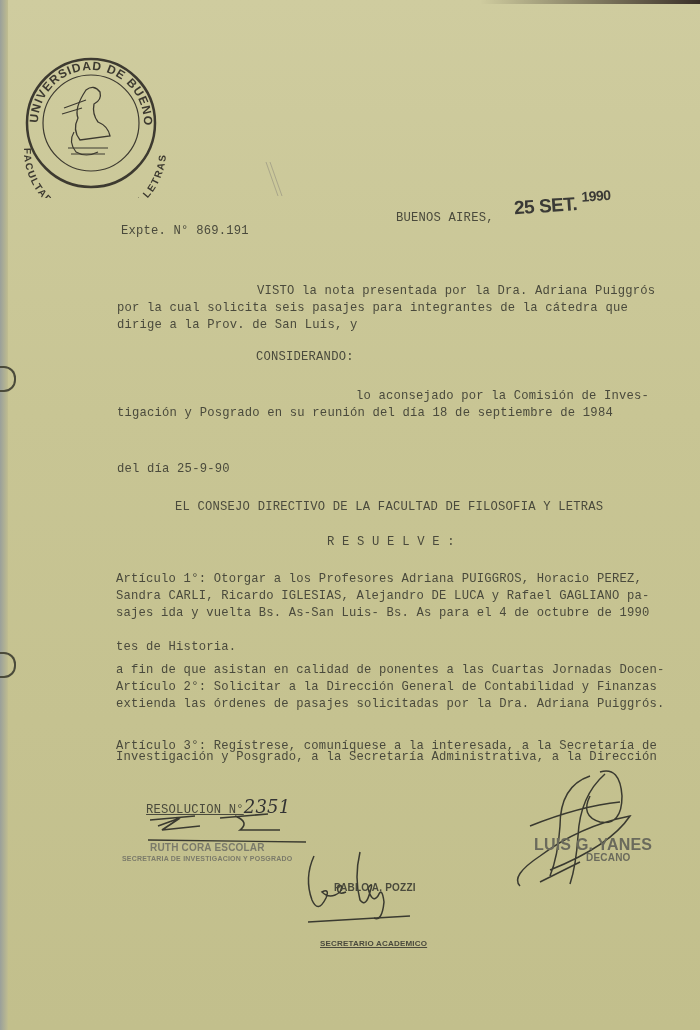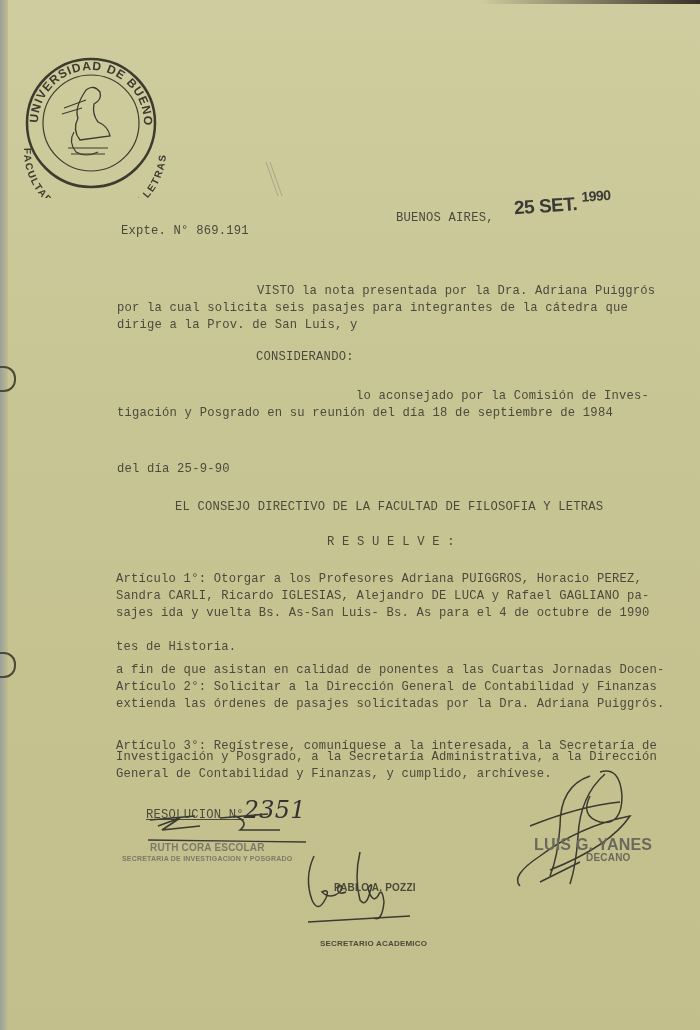--- a/index.html
+++ b/index.html
@@ -18,21 +18,21 @@
   }
   .page::after {
     content: ""; position: absolute; left: 480px; top: 0; width: 220px; height: 4px;
     background: linear-gradient(90deg, rgba(60,50,40,0), #3a3028);
   }
   .tx { position: absolute; color: #4a4a3c; font-size: 12.2px; white-space: pre; letter-spacing: 0.2px; }
   .seal { position: absolute; left: 16px; top: 48px; width: 150px; height: 150px; }
   .stamp-date { position: absolute; left: 514px; top: 194px; font-family: "Liberation Sans", sans-serif; font-weight: bold; color: #3a3a36; font-size: 19px; transform: rotate(-4deg); letter-spacing: -0.5px; }
   .stamp-date .yr { font-size: 14px; position: relative; top: -8px; }
   .punch { position: absolute; left: 0; width: 14px; height: 22px; border: 2px solid #4a4a3a; border-left: none; border-radius: 0 12px 12px 0; }
-  .reso-num { font-family: "DejaVu Serif", serif; font-style: italic; font-size: 24px; color: #333; }
+  .reso-num { font-family: "DejaVu Serif", serif; font-style: italic; font-size: 18px; color: #333; }
   .u { text-decoration: underline; }
   .sig-label { position: absolute; font-family: "Liberation Sans", sans-serif; font-weight: bold; color: #6a6a5c; font-size: 10px; letter-spacing: 0.2px; }
   .sig-svg { position: absolute; }
   .handmark { position: absolute; left: 264px; top: 160px; }
 </style>
 </head>
 <body>
 
 <div class="page">
 
@@ -85,39 +85,38 @@
   <div class="tx" style="left:116px; top:589px;">Sandra CARLI, Ricardo IGLESIAS, Alejandro DE LUCA y Rafael GAGLIANO pa-</div>
   <div class="tx" style="left:116px; top:606px;">sajes ida y vuelta Bs. As-San Luis- Bs. As para el 4 de octubre de 1990</div>
   <div class="tx" style="left:116px; top:623px;margin-top:40px;">a fin de que asistan en calidad de ponentes a las Cuartas Jornadas Docen-</div>
   <div class="tx" style="left:116px; top:640px;">tes de Historia.</div>
 
   <div class="tx" style="left:116px; top:680px;">Artículo 2°: Solicitar a la Dirección General de Contabilidad y Finanzas</div>
   <div class="tx" style="left:116px; top:697px;">extienda las órdenes de pasajes solicitadas por la Dra. Adriana Puiggrós.</div>
 
   <div class="tx" style="left:116px; top:733px;margin-top:6px;">Artículo 3°: Regístrese, comuníquese a la interesada, a la Secretaría de</div>
   <div class="tx" style="left:116px; top:750px;">Investigación y Posgrado, a la Secretaría Administrativa, a la Dirección</div>
-  <div class="tx" style="left:116px; top:767px;">General de Contabilidad y Finanzas, y cumplido, archívese.</div>
 
   <div class="tx" style="left:116px; top:782px;">
     <span class="u">RESOLUCION N°</span><span class="reso-num">2351</span>
   </div>
 
   <svg class="sig-svg" style="left:140px; top:808px;" width="170" height="40">
     <path d="M10 12 L55 8 M18 18 L40 10 L22 22 L60 18 M80 10 L128 6 M95 8 Q110 14 100 22 L140 22" fill="none" stroke="#3a3a30" stroke-width="1.6"></path>
     <path d="M8 32 L166 34" stroke="#3a3a30" stroke-width="1.3"></path>
   </svg>
   <div class="sig-label" style="left:150px; top:842px; color:#7a7a6a;">RUTH CORA ESCOLAR</div>
   <div class="sig-label" style="left:122px; top:855px; font-size:7px; color:#7a7a6a;">SECRETARIA DE INVESTIGACION Y POSGRADO</div>
 
   <svg class="sig-svg" style="left:300px; top:848px;" width="140" height="80">
     <path d="M14 8 Q4 30 12 52 Q18 66 26 50 Q30 40 22 44 Q30 52 40 44 Q44 36 38 38 Q36 48 46 44 M60 4 Q54 30 60 52 Q66 60 70 44 Q74 32 68 40 Q72 56 78 48 Q82 38 84 54 Q82 74 74 70" fill="none" stroke="#3a3a30" stroke-width="1.5"></path>
     <path d="M8 74 L110 68" stroke="#3a3a30" stroke-width="1.3"></path>
   </svg>
   <div class="sig-label" style="left:334px; top:882px; color:#4a4a3c;">PABLO A. POZZI</div>
-  <div class="sig-label" style="left:320px; top:939px; font-size:8px; color:#4a4a3c;">SECRETARIO ACADEMICO</div>
+  <div class="sig-label" style="left:320px; top:939px; font-size:8px; color:#4a4a3c;text-decoration:underline;">SECRETARIO ACADEMICO</div>
 
   <svg class="sig-svg" style="left:510px; top:766px;" width="140" height="130">
     <path d="M80 10 Q50 20 50 60 Q48 90 40 110 M95 8 Q70 30 68 70 Q66 100 60 118 M90 6 Q110 0 112 30 Q112 60 90 56 Q70 50 80 30 M20 60 Q70 40 110 36 M10 120 Q0 110 30 90 Q70 60 120 50 Q100 80 40 104 M30 116 L70 96" fill="none" stroke="#3a3a30" stroke-width="1.5"></path>
   </svg>
   <div class="sig-label" style="left:534px; top:836px; font-size:16px; color:#6a6a5c;">LUIS G. YANES</div>
   <div class="sig-label" style="left:586px; top:852px; color:#6a6a5c;">DECANO</div>
 
 </div>
 
 </body></html>

